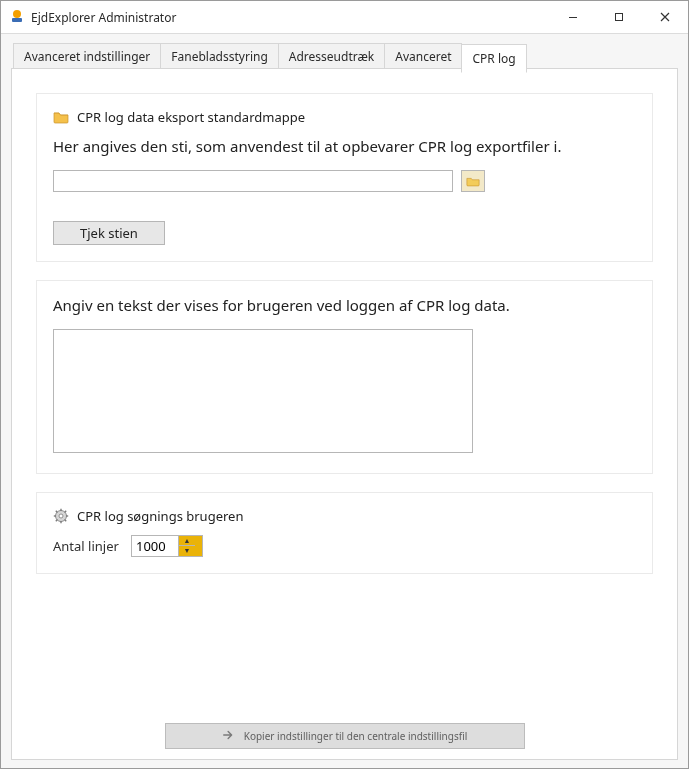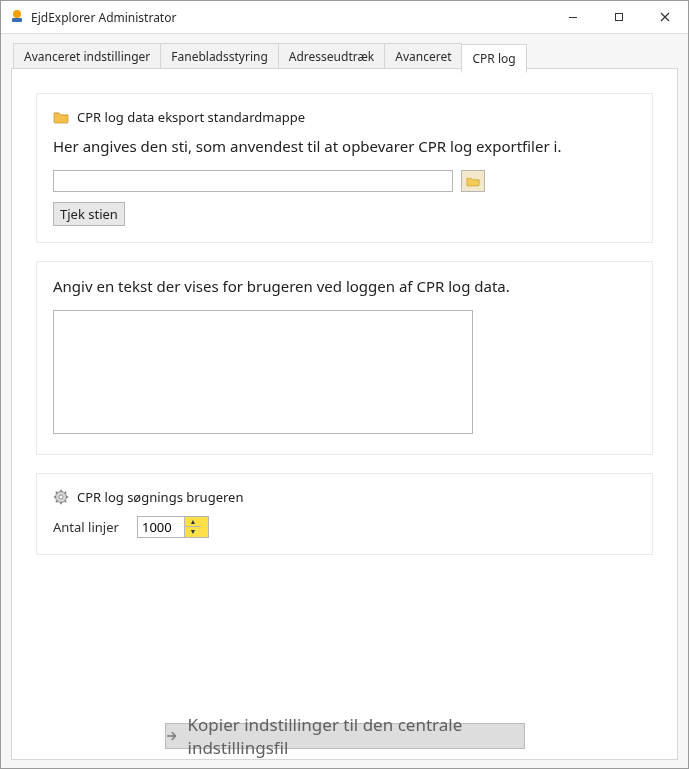--- a/index.html
+++ b/index.html
@@ -87,48 +87,48 @@
   textarea.field{
     width:420px;height:124px;box-sizing:border-box;
     border:1px solid var(--field-border);background:#fff;padding:4px;font:inherit;resize:none;
   }
   .browse-btn{
     width:24px;height:22px;box-sizing:border-box;
     border:1px solid var(--btn-border);background:#f3e9c8;
     display:flex;align-items:center;justify-content:center;cursor:default;
   }
   button.std{
-    height:24px;padding:0 6px;
+    height:24px;padding:0 26px;
     border:1px solid var(--btn-border);background:var(--btn-bg);
-    font:inherit;color:#222;cursor:default;
+    font:inherit;color:#222;cursor:default;margin-top:19px;
   }
   .actions{margin-top:10px;}
-  .num-row{display:flex;align-items:center;gap:6px;margin-top:10px;}
+  .num-row{display:flex;align-items:center;gap:0;margin-top:10px;}
   .num-label{min-width:78px;}
   .spinner{
     display:flex;align-items:flex-start;
-    border:1px solid var(--field-border);background:#fde047;height:22px;box-sizing:border-box;width:72px;
+    border:1px solid var(--field-border);background:#eab308;height:22px;box-sizing:border-box;width:72px;
   }
   .spinner input{
     border:none;outline:none;width:46px;height:100%;box-sizing:border-box;padding:0 4px;font:inherit;
   }
   .spin-btns{display:flex;flex-direction:column;width:16px;height:100%;border-left:1px solid var(--field-border);}
   .spin{flex:1;display:flex;align-items:center;justify-content:center;font-size:7px;color:#333;border-bottom:1px solid var(--field-border);}
   .spin:last-child{border-bottom:none;}
   
   .bottom-bar{
     margin-top:auto;
     padding-top:8px;
     display:flex;justify-content:center;
   }
   .copy-btn{
     width:360px;height:26px;box-sizing:border-box;
     border:1px solid #bcbcbc;background:var(--copy-btn-bg);
     display:flex;align-items:center;justify-content:center;gap:8px;
-    color:#606060;font-size:17px;cursor:default;
+    color:#606060;font-size:10px;cursor:default;
   }
 </style>
 </head>
 <body>
 
 <div class="window">
 
   <div class="titlebar">
     <span class="app-icon">
       <svg width="16" height="16" viewBox="0 0 16 16">

